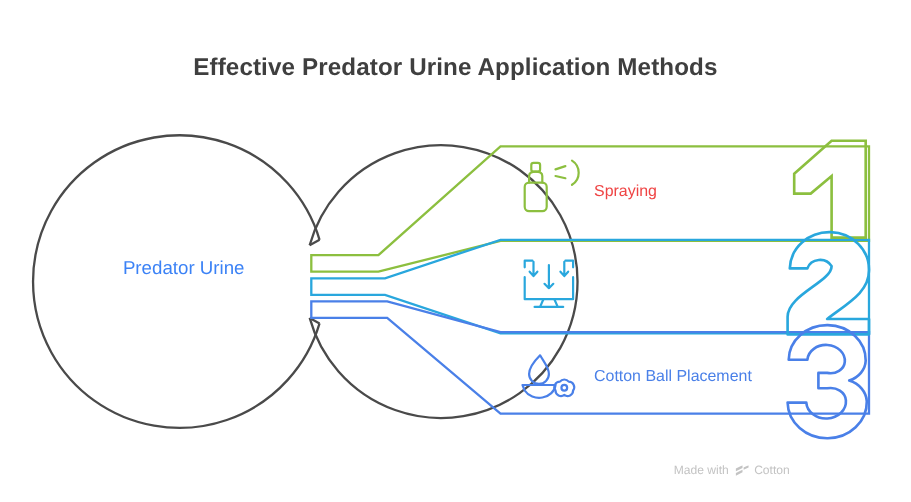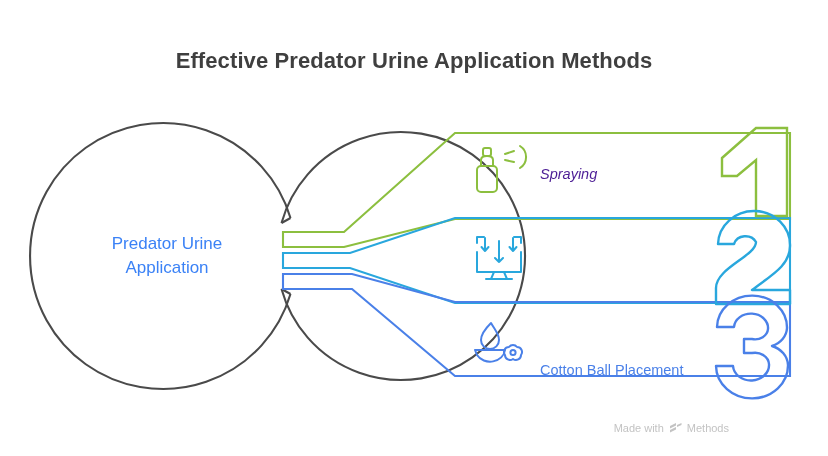--- a/index.html
+++ b/index.html
@@ -11,21 +11,20 @@
     height: 456px;
     background: #ffffff;
     font-family: "Liberation Sans", sans-serif;
     overflow: hidden;
     position: relative;
   }
   #stage {
     position: relative;
     width: 736px;
     height: 456px;
-    padding-left: 11px;
   }
   #page-title {
     position: absolute;
     top: 48px;
     left: 0;
     width: 828px;
     text-align: center;
     font-size: 22px;
     font-weight: bold;
     color: #3f3f3f;
@@ -44,23 +43,23 @@
     text-align: center;
     font-size: 17px;
     line-height: 24px;
     color: #3b82f6;
   }
   .row-label {
     position: absolute;
     font-size: 14.5px;
     white-space: nowrap;
   }
-  #row-label-1 { left: 540px; top: 166px; color: #4c1d95; font-style: italic; }
+  #row-label-1 { left: 540px; top: 166px; color: #ef4444; }
   #row-label-2 { left: 540px; top: 250px; color: #29a7dd; }
-  #row-label-3 { left: 540px; top: 334px; color: #4a80e8; margin-top: 28px; }
+  #row-label-3 { left: 540px; top: 334px; color: #4a80e8; }
   #watermark {
     position: absolute;
     right: 18px;
     bottom: 22px;
     display: flex;
     align-items: center;
     gap: 5px;
     font-size: 11px;
     color: #c3c3c3;
   }
@@ -150,31 +149,30 @@
       <path d="M 491 323 C 484 330 481 335 481 340 A 9 9 0 0 0 499 340 C 499 334 495 330 491 323 Z"></path>
       <path d="M 475 350 L 505 350 A 15 13 0 0 1 477 355 Z"></path>
       <path d="M 509 347 A 5 5 0 0 1 517 347 A 5 5 0 0 1 521 355 A 5 5 0 0 1 513 359 A 5 5 0 0 1 505 355 A 5 5 0 0 1 509 347 Z"></path>
       <circle cx="513" cy="352.5" r="2.6"></circle>
     </g>
 
   </svg>
 
   <div class="hub-label">
     <div>Predator Urine</div>
-    <div>Application</div>
   </div>
 
   <div class="row-label" id="row-label-1">Spraying</div>
   <div class="row-label" id="row-label-3">Cotton Ball Placement</div>
 
   <div id="watermark">
     <span>Made with</span>
     <span>
       <svg width="13" height="11" viewBox="0 0 13 11">
         <path d="M1 3 L7 0 L7 2.4 L1 5.4 Z" fill="#c3c3c3"></path>
         <path d="M1 7 L7 4 L7 6.4 L1 9.4 Z" fill="#c3c3c3"></path>
         <path d="M8 2 L12.5 0 L12.5 2 L8 4 Z" fill="#c3c3c3"></path>
       </svg>
     </span>
-    <span>Methods</span>
+    <span>Cotton</span>
   </div>
 
 </div>
 
 </body></html>

